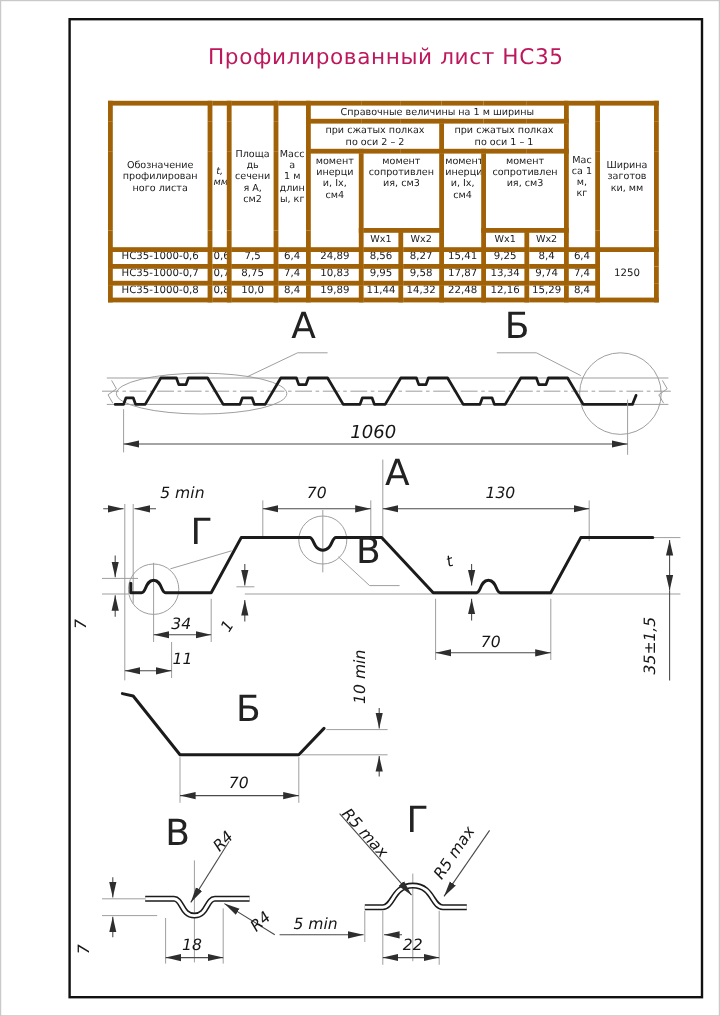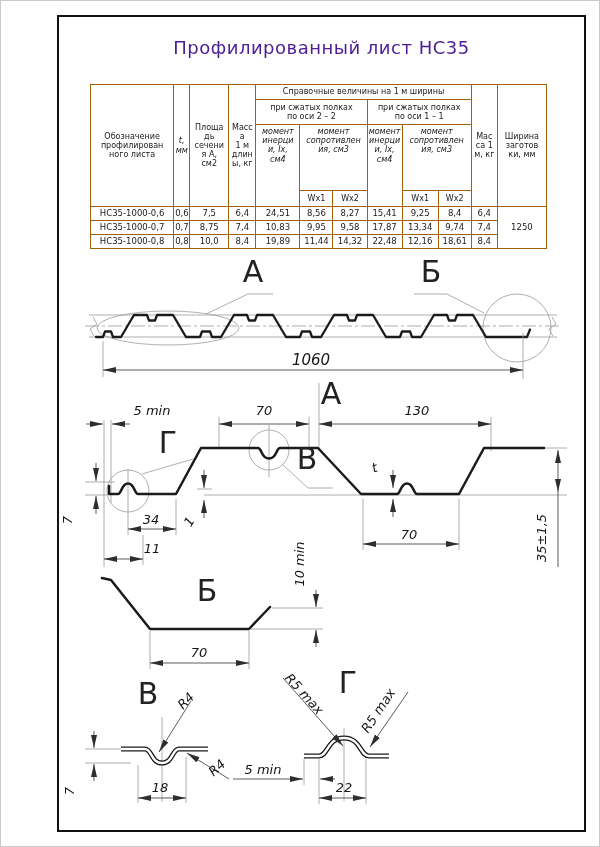--- a/index.html
+++ b/index.html
@@ -1,26 +1,26 @@
 <!DOCTYPE html>
 <html><head>
 <meta charset="utf-8">
 <style>
   html,body{margin:0;padding:0;background:#e9e9e9;}
   .sheet{position:relative;width:600px;height:847px;background:#ffffff;border:1px solid #c9c9c9;
          box-sizing:border-box;font-family:"DejaVu Sans",sans-serif;color:#1a1a1a;overflow:hidden;}
   .frame{position:absolute;left:56px;top:14px;width:525px;height:813px;border:2px solid #111;}
   .page-title{position:absolute;left:57px;top:36px;width:527px;text-align:center;
-              font-size:18px;letter-spacing:.5px;color:#4c1d95;}
+              font-size:18px;letter-spacing:.5px;color:#be185d;}
   
   .spec{position:absolute;left:89px;top:83px;border-collapse:collapse;table-layout:fixed;width:457px;}
-  .spec td{border:1px solid #a16207;text-align:center;vertical-align:middle;
+  .spec td{border:4px solid #a16207;text-align:center;vertical-align:middle;
            font-size:8px;line-height:1.15;padding:0 1px;overflow:hidden;}
   .pre{white-space:pre-line;}
-  .vtop{vertical-align:top !important;padding-top:2px !important;font-style:italic;}
+  .vtop{vertical-align:top !important;padding-top:2px !important;}
   .dat{font-size:8.5px !important;}
   .tcell-t{font-style:italic;}
   svg{position:absolute;left:0;top:0;}
   svg text{fill:#161616;}
   .dtx{font:italic 13px "DejaVu Sans",sans-serif;}
   .dtx15{font:italic 15px "DejaVu Sans",sans-serif;}
   .big{font:30px "DejaVu Sans",sans-serif;fill:#222;}
   .ctr{text-anchor:middle;}
 </style>
 </head>
@@ -96,21 +96,21 @@
       <td>Wx1</td>
       <td>Wx2</td>
       <td>Wx1</td>
       <td>Wx2</td>
     </tr>
     <tr style="height:14px">
       <td class="dat">НС35-1000-0,6</td>
       <td class="dat">0,6</td>
       <td class="dat">7,5</td>
       <td class="dat">6,4</td>
-      <td class="dat">24,51</td>
+      <td class="dat">24,89</td>
       <td class="dat">8,56</td>
       <td class="dat">8,27</td>
       <td class="dat">15,41</td>
       <td class="dat">9,25</td>
       <td class="dat">8,4</td>
       <td class="dat">6,4</td>
       <td rowspan="3" class="dat">1250</td>
     </tr>
     <tr style="height:14px">
       <td class="dat">НС35-1000-0,7</td>
@@ -128,21 +128,21 @@
     <tr style="height:14px">
       <td class="dat">НС35-1000-0,8</td>
       <td class="dat">0,8</td>
       <td class="dat">10,0</td>
       <td class="dat">8,4</td>
       <td class="dat">19,89</td>
       <td class="dat">11,44</td>
       <td class="dat">14,32</td>
       <td class="dat">22,48</td>
       <td class="dat">12,16</td>
-      <td class="dat">18,61</td>
+      <td class="dat">15,29</td>
       <td class="dat">8,4</td>
     </tr>
   </tbody>
     </table>
 
   <svg width="600" height="847" viewBox="0 0 600 847">
     <defs>
       <marker id="arr" markerWidth="14" markerHeight="8" refX="13" refY="4" orient="auto-start-reverse" markerUnits="userSpaceOnUse">
         <path d="M0,1 L13,4 L0,7 Z" fill="#2e2e2e"></path>
       </marker>

